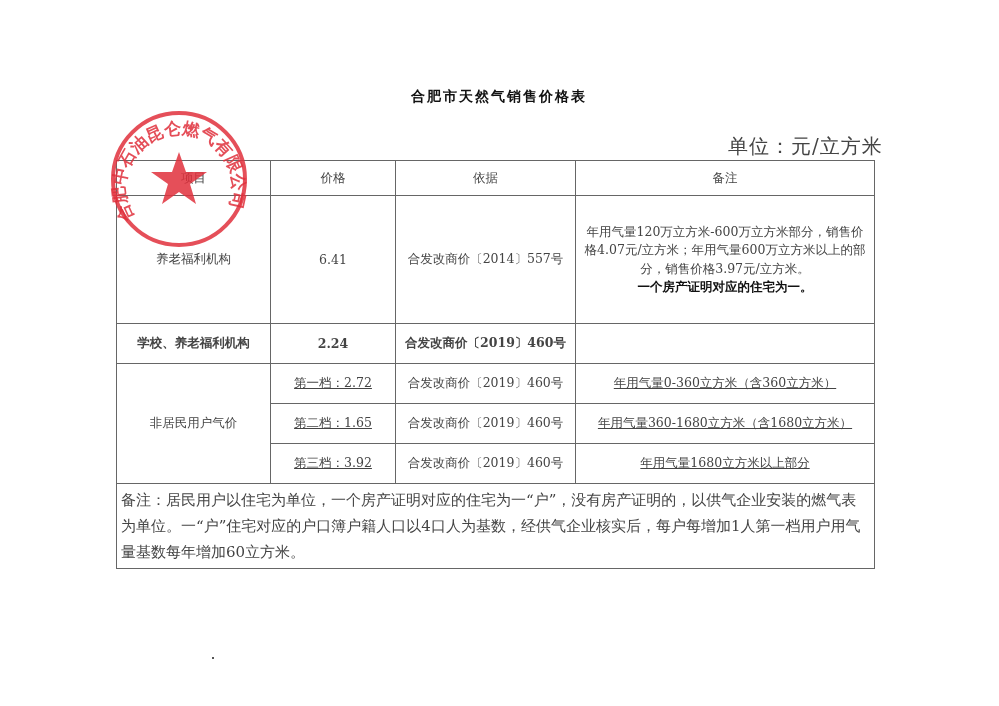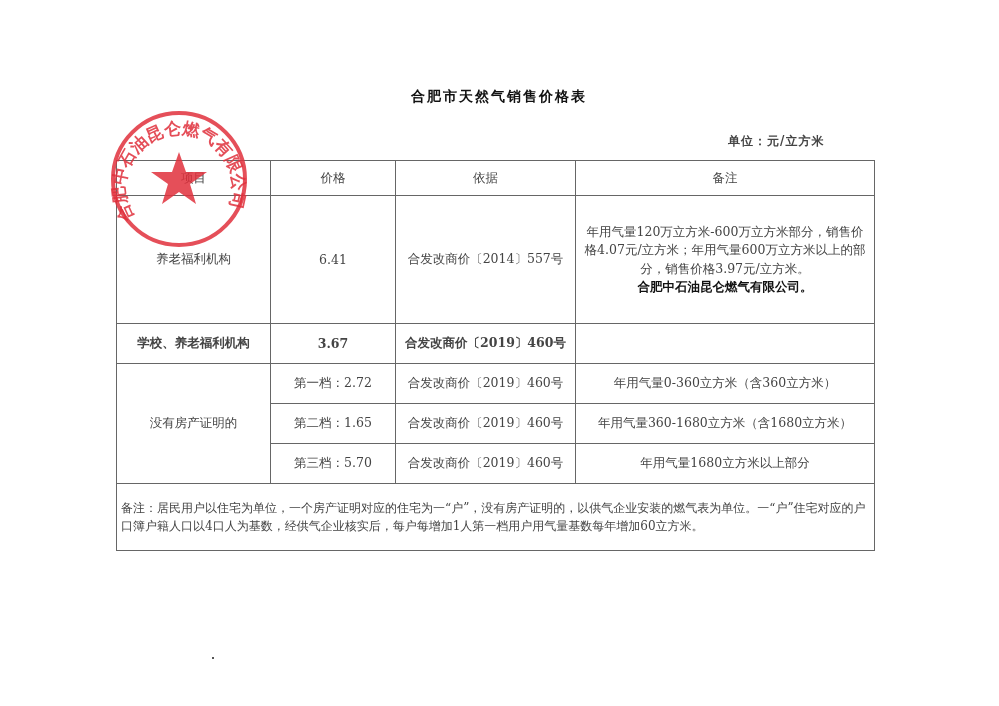--- a/index.html
+++ b/index.html
@@ -1,34 +1,34 @@
 <!DOCTYPE html>
 <html><head>
 <meta charset="utf-8">
 <style>
   html, body { margin: 0; padding: 0; background: #ffffff; }
   body { width: 999px; height: 706px; position: relative; overflow: hidden;
          font-family: "DejaVu Serif", "Liberation Serif", serif; color: #333; }
   .title { position: absolute; left: 0; width: 998px; top: 88px; text-align: center;
            font-family: "DejaVu Sans", sans-serif; font-weight: bold; font-size: 14px;
            letter-spacing: 2px; color: #111; }
-  .unit { position: absolute; left: 728px; top: 133px; font-size: 12px; color: #444; letter-spacing: 1px; font-weight: bold; }
+  .unit { position: absolute; left: 728px; top: 133px; font-size: 20px; color: #444; letter-spacing: 1px; }
   table.grid { position: absolute; left: 116px; top: 160px; width: 758px; border-collapse: collapse;
                table-layout: fixed; font-size: 12.5px; color: #444; }
   table.grid td { border: 1px solid #666; text-align: center; vertical-align: middle; padding: 0 6px; }
   .hdr td { height: 34px; }
   .r1 td { height: 119px; }
   .r2 td { height: 39px; font-weight: bold; }
   .r3 td { height: 39px; }
-  .left { text-align: left; }
+  .left { text-align: left; text-decoration: underline; }
   .note { text-align: center; line-height: 18.5px; padding: 4px 6px !important; }
   .bold { font-weight: bold; color: #111; font-family: "DejaVu Sans", sans-serif; }
   .remark-line { display:block; }
   .footer td { height: 60px; text-align: left !important; vertical-align: top; padding: 3px 4px !important;
-               line-height: 18px; font-size: 12px; }
+               line-height: 26px; font-size: 15px; }
   .stamp { position: absolute; left: 108px; top: 108px; width: 142px; height: 142px; pointer-events: none; }
   .dot { position: absolute; left: 212px; top: 657px; width: 2px; height: 2px; background: #555; }
 </style>
 </head>
 <body>
 
 <div class="title">合肥市天然气销售价格表</div>
 <div class="unit">单位：元/立方米</div>
 
 <table class="grid">
@@ -44,42 +44,42 @@
     <td>价格</td>
     <td>依据</td>
     <td>备注</td>
   </tr>
   <tr class="r1">
     <td>养老福利机构</td>
     <td>6.41</td>
     <td>合发改商价〔2014〕557号</td>
     <td class="note">
       <span class="remark-line">年用气量120万立方米-600万立方米部分，销售价格4.07元/立方米；年用气量600万立方米以上的部分，销售价格3.97元/立方米。</span>
-      <span class="remark-line bold">合肥中石油昆仑燃气有限公司。</span>
+      <span class="remark-line bold">一个房产证明对应的住宅为一。</span>
     </td>
   </tr>
   <tr class="r2">
     <td>学校、养老福利机构</td>
-    <td>3.67</td>
+    <td>2.24</td>
     <td>合发改商价〔2019〕460号</td>
     <td></td>
   </tr>
   <tr class="r3">
-    <td rowspan="3">没有房产证明的</td>
+    <td rowspan="3">非居民用户气价</td>
     <td class="left">第一档：2.72</td>
     <td>合发改商价〔2019〕460号</td>
     <td class="left">年用气量0-360立方米（含360立方米）</td>
   </tr>
   <tr class="r3">
     <td class="left">第二档：1.65</td>
     <td>合发改商价〔2019〕460号</td>
     <td class="left">年用气量360-1680立方米（含1680立方米）</td>
   </tr>
   <tr class="r3">
-    <td class="left">第三档：5.70</td>
+    <td class="left">第三档：3.92</td>
     <td>合发改商价〔2019〕460号</td>
     <td class="left">年用气量1680立方米以上部分</td>
   </tr>
   <tr class="footer">
     <td colspan="4">备注：居民用户以住宅为单位，一个房产证明对应的住宅为一“户”，没有房产证明的，以供气企业安装的燃气表为单位。一“户”住宅对应的户口簿户籍人口以4口人为基数，经供气企业核实后，每户每增加1人第一档用户用气量基数每年增加60立方米。</td>
   </tr>
 </tbody>
   </table>
 
 <svg class="stamp" viewBox="0 0 142 142" xmlns="http://www.w3.org/2000/svg">

